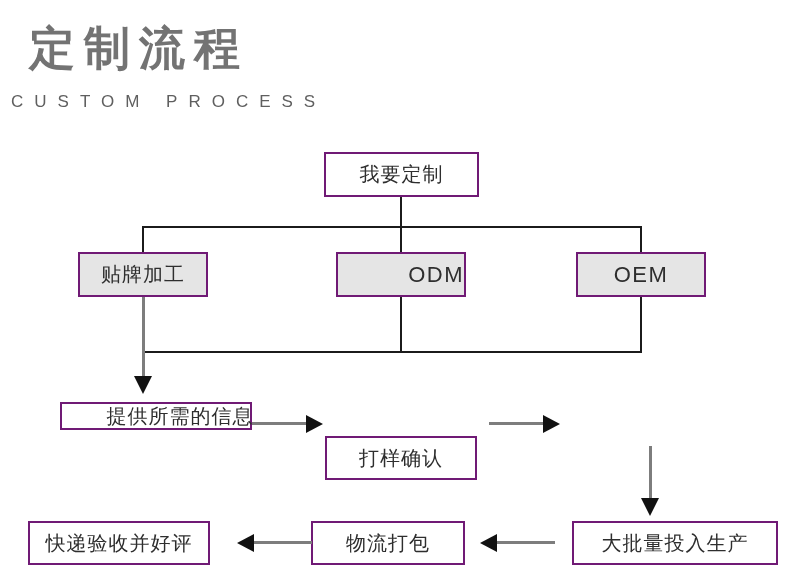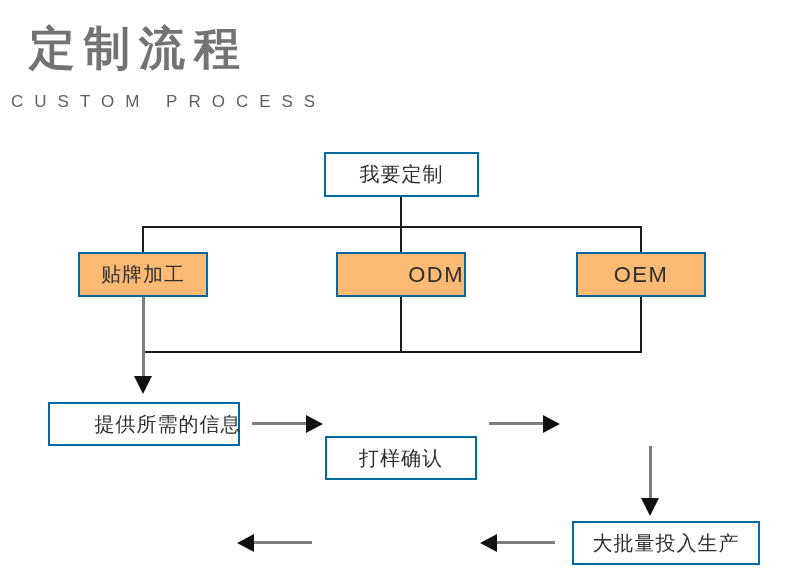--- a/index.html
+++ b/index.html
@@ -43,32 +43,32 @@
     font-weight: 400;
     letter-spacing: 11px;
     color: #5f5f5f;
     text-indent: 11px;
   }
 
   
   .node {
     position: absolute;
     box-sizing: border-box;
-    border: 2px solid #0369a1;
+    border: 2px solid #701a75;
     background: #ffffff;
     display: flex;
     align-items: center;
     justify-content: center;
     font-size: 20px;
     color: #2e2e2e;
     letter-spacing: 1px;
     white-space: nowrap;
   }
   .node.cream {
-    background: #fdba74;
+    background: #e5e5e5;
   }
   .node.latin {
     font-size: 22px;
     letter-spacing: 1.5px;
   }
 
   
   .ln-v {            
     position: absolute;
     width: 2px;
@@ -131,38 +131,44 @@
   <div class="node cream latin" style="left:576px; top:252px; width:130px; height:45px;">
     <span>OEM</span>
   </div>
 
   <div class="ln-v" style="left:400px; top:297px; height:55px;"></div>
   <div class="ln-v" style="left:640px; top:297px; height:55px;"></div>
   <div class="ln-h" style="left:142px; top:351px; width:500px;"></div>
   <div class="ln-v grey" style="left:142px; top:297px; height:82px;"></div>
   <div class="head-down" style="left:134px; top:376px;"></div>
 
-  <div class="node" style="left:48px; top:402px; width:192px; height:44px;padding-left:48px;">
+  <div class="node" style="left:60px; top:402px; width:192px; height:28px;padding-left:48px;">
     <span>提供所需的信息</span>
   </div>
   <div class="node" style="left:325px; top:402px; width:152px; height:44px;margin-top:34px;">
     <span>打样确认</span>
   </div>
 
   <div class="ln-h grey" style="left:252px; top:422px; width:58px;"></div>
   <div class="head-right" style="left:306px; top:415px;"></div>
 
   <div class="ln-h grey" style="left:489px; top:422px; width:58px;"></div>
   <div class="head-right" style="left:543px; top:415px;"></div>
 
   <div class="ln-v grey" style="left:649px; top:446px; height:60px;"></div>
   <div class="head-down" style="left:641px; top:498px;"></div>
 
-  <div class="node" style="left:572px; top:521px; width:188px; height:44px;">
+  <div class="node" style="left:572px; top:521px; width:206px; height:44px;">
     <span>大批量投入生产</span>
+  </div>
+  <div class="node" style="left:311px; top:521px; width:154px; height:44px;">
+    <span>物流打包</span>
+  </div>
+  <div class="node" style="left:28px; top:521px; width:182px; height:44px;">
+    <span>快递验收并好评</span>
   </div>
 
   <div class="ln-h grey" style="left:497px; top:541px; width:58px;"></div>
   <div class="head-left" style="left:480px; top:534px;"></div>
 
   <div class="ln-h grey" style="left:254px; top:541px; width:58px;"></div>
   <div class="head-left" style="left:237px; top:534px;"></div>
 
 </div>
 

